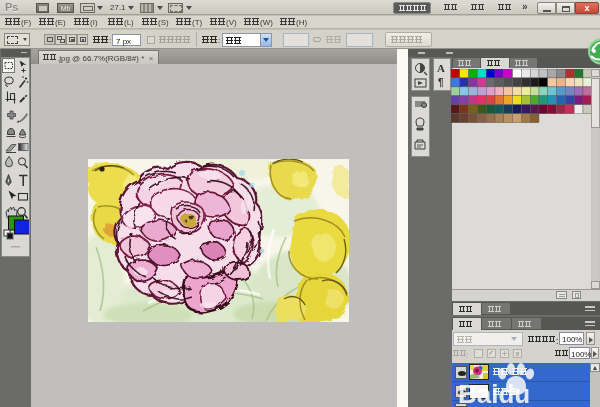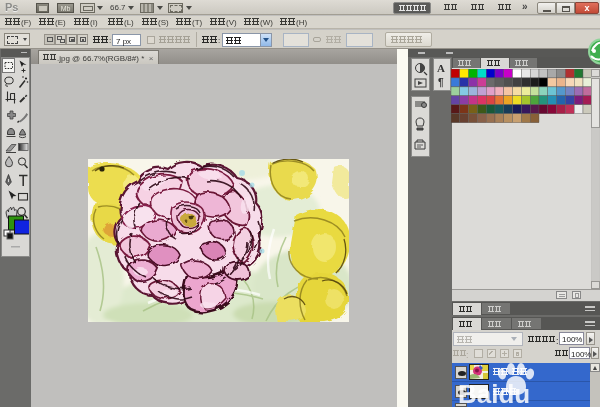--- a/index.html
+++ b/index.html
@@ -23,21 +23,21 @@
 <div class="ab" style="left:5px;top:1px;font-size:11px;font-weight:bold;color:#8b8b88;text-shadow:0 1px 0 #eee">Ps</div>
 <div id="abicons">
 <div class="ab" style="left:36px;top:3px;width:13px;height:10px;background:linear-gradient(#8a887e,#6b695f);border:1px solid #55534b">
       <div class="ab" style="left:2px;top:2px;width:8px;height:5px;background:#c9c6bc"></div>
     </div>
 <div class="ab" style="left:57px;top:3px;width:17px;height:10px;background:linear-gradient(#9a988e,#7b796f);border:1px solid #55534b;color:#e8e6dc;font-size:7px;line-height:9px;text-align:center">Mb</div>
 <div class="ab" style="left:80px;top:3px;width:15px;height:10px;border:1px solid #6b695f;background:#cfccc3">
       <div class="ab" style="left:2px;top:2px;width:10px;height:5px;border:1px solid #6b695f"></div>
     </div>
 <div class="ab" style="left:97px;top:6px;width:0;height:0;border-left:3px solid transparent;border-right:3px solid transparent;border-top:4px solid #4a4a46"></div>
-<div class="ab" style="left:110px;top:3px;font-size:8px;color:#3a3a38">66.7</div>
+<div class="ab" style="left:110px;top:3px;font-size:8px;color:#3a3a38">27.1</div>
 <div class="ab" style="left:128px;top:6px;width:0;height:0;border-left:3px solid transparent;border-right:3px solid transparent;border-top:4px solid #4a4a46"></div>
 <div class="ab" style="left:140px;top:3px;width:14px;height:10px;border:1px solid #6b695f;background:repeating-linear-gradient(90deg,#b8b5ac 0 2px,#8a887e 2px 4px)"></div>
 <div class="ab" style="left:157px;top:6px;width:0;height:0;border-left:3px solid transparent;border-right:3px solid transparent;border-top:4px solid #4a4a46"></div>
 <div class="ab" style="left:168px;top:3px;width:15px;height:10px;border:1px solid #6b695f;background:#cfccc3">
       <div class="ab" style="left:1px;top:1px;width:12px;height:7px;border:1px dashed #6b695f"></div>
     </div>
 <div class="ab" style="left:186px;top:6px;width:0;height:0;border-left:3px solid transparent;border-right:3px solid transparent;border-top:4px solid #4a4a46"></div>
 </div>
 
 <div class="ab" style="left:393px;top:2px;width:38px;height:12px;background:#5a5a58;border:1px solid #8a8a88;border-radius:2px;color:#e8e8e8;text-align:center;padding-top:2px"><span class="j" style="margin:0"></span><span class="j" style="margin:0 0 0 1px"></span><span class="j" style="margin:0 0 0 1px"></span><span class="j" style="margin:0 0 0 1px"></span></div>

